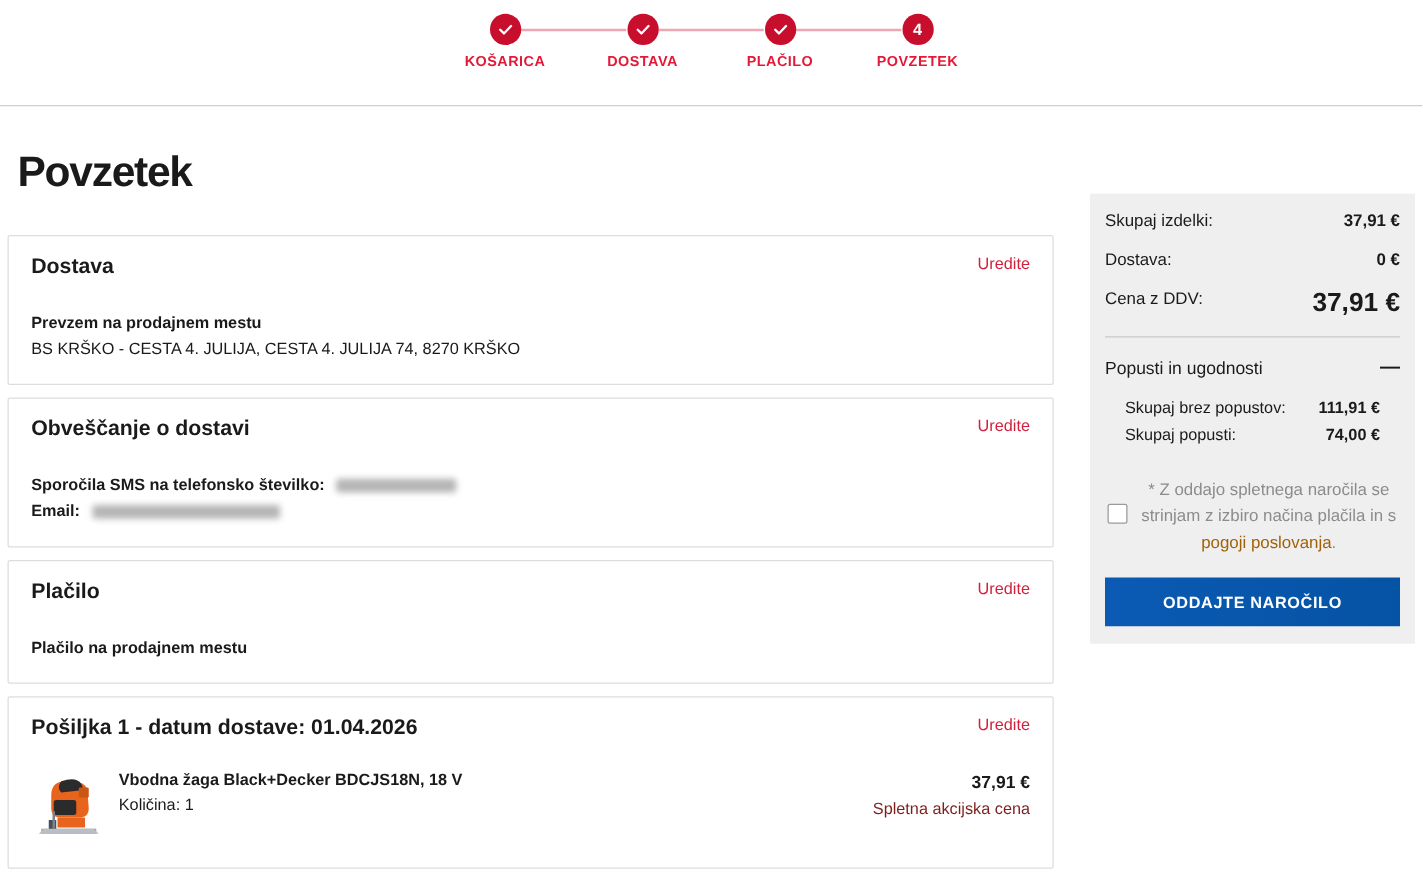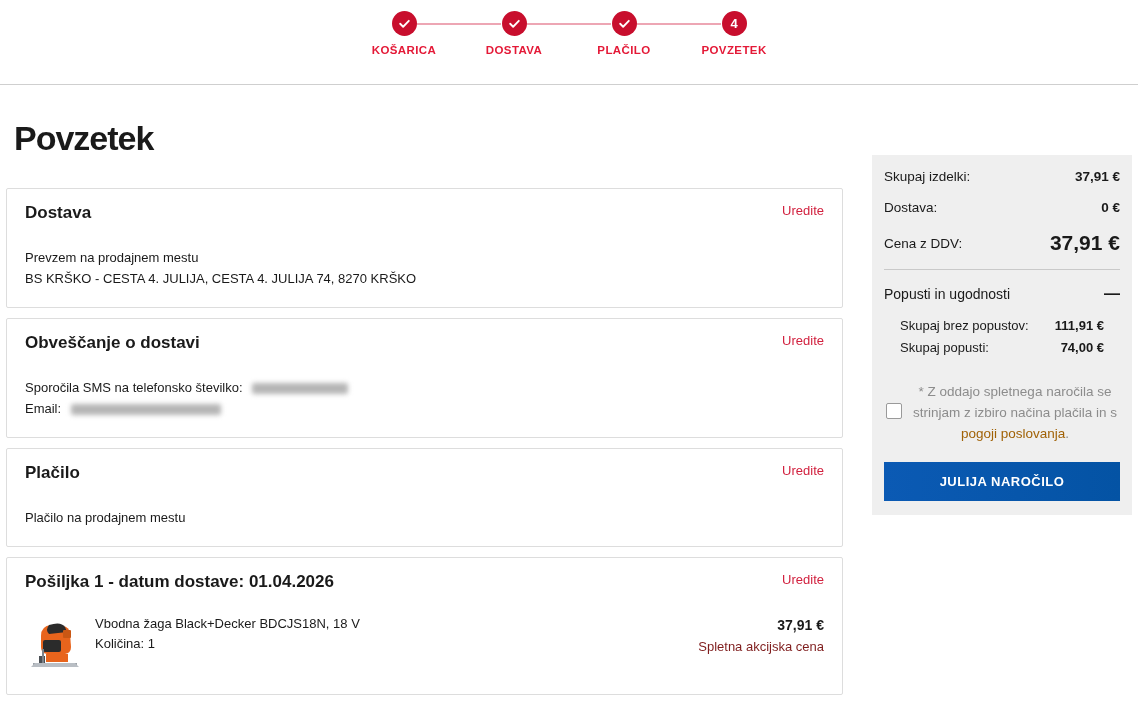--- a/index.html
+++ b/index.html
@@ -19,36 +19,36 @@
   .left-col { width:837px; }
   .right-col { width:260px; margin-left:29px; }
 
   .page-title { font-size:34px; font-weight:bold; letter-spacing:-1px; margin:34px 0 30px 8px; }
 
   .card { background:#fff; border:1px solid #ddd; border-radius:2px; padding:14px 18px 18px 18px; margin-bottom:10px; position:relative; }
   .card-head { display:flex; justify-content:space-between; align-items:flex-start; }
   .card-title { font-size:17px; font-weight:bold; }
   .edit-link { font-size:13px; color:#d2213f; cursor:pointer; text-decoration:none; }
   .card-body { margin-top:24px; font-size:13px; line-height:21px; }
-  .b { font-weight:normal; }
+  .b { font-weight:bold; }
   .redacted { display:inline-block; height:11px; border-radius:2px; background:#b5b5b5; filter:blur(2.5px); vertical-align:middle; margin-left:6px; }
 
   
   .product-row { display:flex; align-items:flex-start; margin-top:22px; }
   .product-thumb { width:62px; height:62px; flex:0 0 62px; display:flex; align-items:center; justify-content:center; }
   .product-info { margin-left:8px; font-size:13px; line-height:20px; }
   .product-price { margin-left:auto; text-align:right; font-size:13px; line-height:22px; }
   .price-val { font-weight:bold; font-size:14px; }
   .price-note { color:#7f1d1d; }
 
   
   .summary { background:#efefef; padding:6px 12px 14px 12px; margin-top:70px; }
   .sum-row { display:flex; justify-content:space-between; font-size:13.5px; margin:8px 0 16px 0; }
   .sum-row .val { font-weight:bold; }
-  .sum-total { display:flex; justify-content:space-between; align-items:center; margin:4px 0 14px 0; }
+  .sum-total { display:flex; justify-content:space-between; align-items:flex-start; margin:4px 0 14px 0; }
   .sum-total .lbl { font-size:13.5px; }
   .sum-total .val { font-size:21px; font-weight:bold; }
   .sum-divider { border-top:1px solid #c9c9c9; margin:10px 0 16px 0; }
   .disc-head { display:flex; justify-content:space-between; align-items:center; margin-bottom:16px; }
   .disc-title { font-size:14px; font-weight:normal; }
   .disc-toggle { font-size:16px; font-weight:bold; cursor:pointer; line-height:10px; }
   .disc-row { display:flex; justify-content:space-between; font-size:13px; margin:7px 16px; }
   .disc-row .val { font-weight:bold; }
   .agree { display:flex; margin:26px 0 18px 0; }
   .agree-box { width:16px; height:16px; background:#fff; border:1px solid #9a9a9a; border-radius:2px; margin:22px 8px 0 2px; flex:0 0 16px; cursor:pointer; }
@@ -212,17 +212,17 @@
 
       <div class="agree">
         <span class="agree-box"></span>
         <span class="agree-text">
           <span>* Z oddajo spletnega naročila se</span><br>
           <span>strinjam z izbiro načina plačila in s</span><br>
           <span class="agree-link">pogoji poslovanja</span><span>.</span>
         </span>
       </div>
 
-      <button class="submit-btn">JULIJA NAROČILO</button>
+      <button class="submit-btn">ODDAJTE NAROČILO</button>
 
     </div>
   </div>
 </div>
 
 </body></html>

